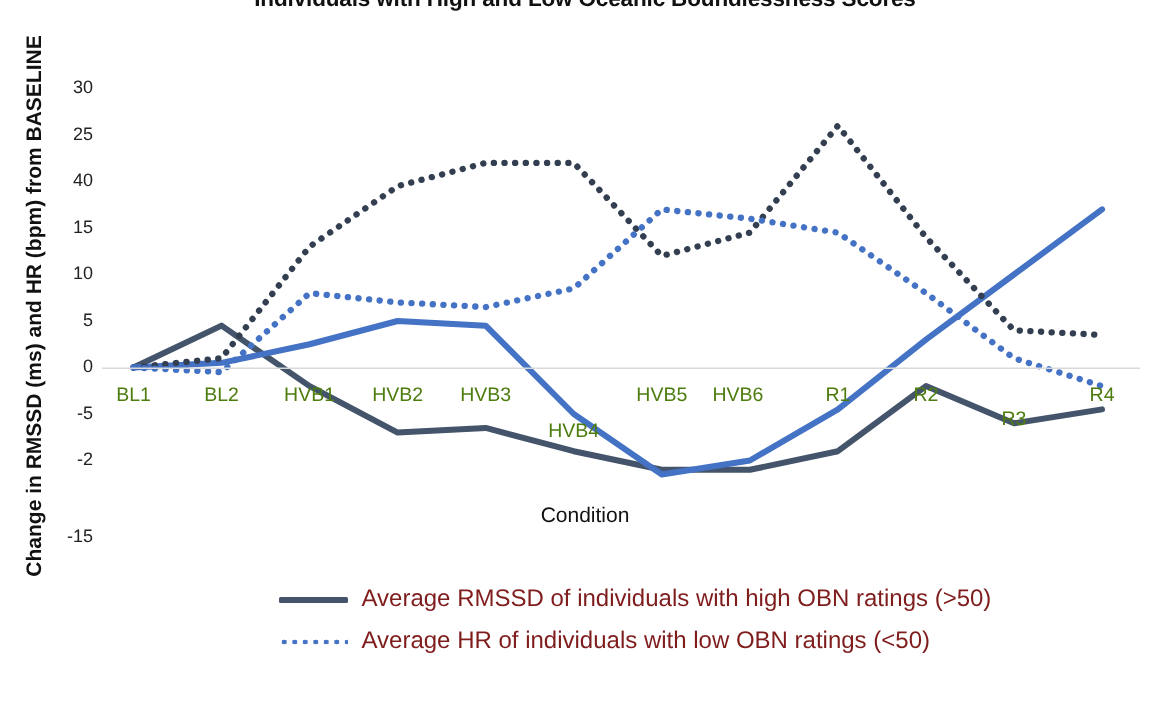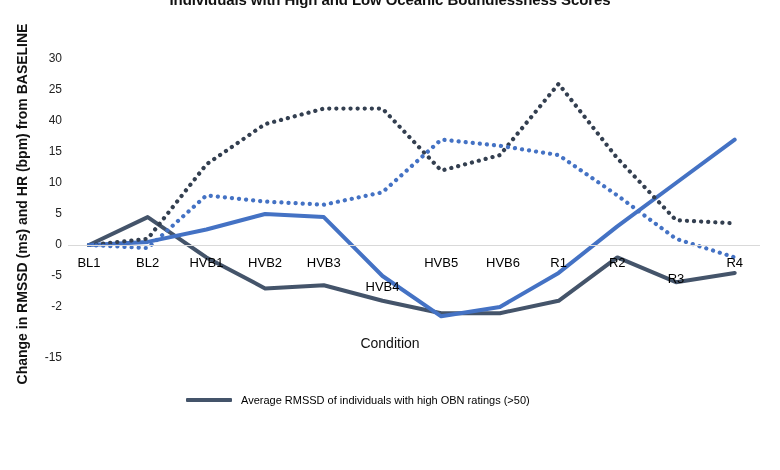--- a/index.html
+++ b/index.html
@@ -24,21 +24,21 @@
     white-space:nowrap;
   }
 
   .ytick{
     position:absolute;left:22px;width:40px;text-align:right;
     font-size:12px;color:#222;line-height:1;
   }
 
   .xtick{
     position:absolute;top:256px;width:60px;text-align:center;
-    font-size:13px;color:#000000;line-height:1;
+    font-size:13px;color:#4d7c0f;line-height:1;
   }
 
   .x-axis-title{
     position:absolute;left:0;top:335px;width:780px;text-align:center;
     font-size:14px;color:#111;
   }
 
   .plot{position:absolute;left:0;top:0;width:780px;height:380px;}
 
   .zero-line{
@@ -51,21 +51,21 @@
     display:flex;align-items:center;justify-content:flex-start;
     height:28px;padding-left:186px;
   }
   .legend-swatch{width:46px;height:4px;flex:0 0 46px;margin-right:9px;border-radius:1px;}
   .legend-swatch.dotted{
     height:4px;background:none;
     background-image:radial-gradient(circle, currentColor 1.6px, transparent 1.7px);
     background-size:7px 4px;background-repeat:repeat-x;
     background-position:0 center;
   }
-  .legend-label{font-size:11px;color:#000000;white-space:nowrap;}
+  .legend-label{font-size:16px;color:#7f1d1d;white-space:nowrap;}
 </style>
 </head>
 <body>
 
 <div id="root">
 
   <div class="chart-title">Individuals with High and Low Oceanic Boundlessness Scores</div>
 
   <div class="y-axis-title">Change in RMSSD (ms) and HR (bpm) from BASELINE</div>
 
@@ -93,29 +93,33 @@
   </div>
 
   <div id="xticks">
       <div class="xtick" style="left: 59px;">BL1</div>
       <div class="xtick" style="left: 117.7px;">BL2</div>
       <div class="xtick" style="left: 176.4px;">HVB1</div>
       <div class="xtick" style="left: 235.1px;">HVB2</div>
       <div class="xtick" style="left: 293.8px;">HVB3</div>
       <div class="xtick" style="left: 352.5px; margin-top: 24px;">HVB4</div>
       <div class="xtick" style="left: 411.2px;">HVB5</div>
-      <div class="xtick" style="left: 473px; text-align: center;">HVB6</div>
+      <div class="xtick" style="left: 462px; text-align: center;">HVB6</div>
       <div class="xtick" style="left: 528.6px;">R1</div>
       <div class="xtick" style="left: 587.3px;">R2</div>
       <div class="xtick" style="left: 646px; margin-top: 16px;">R3</div>
       <div class="xtick" style="left: 704.7px;">R4</div>
     </div>
 
   <div class="x-axis-title">Condition</div>
 
   <div class="legend" id="legend">
       <div class="legend-row">
         <span class="legend-swatch" style="background: rgb(68, 84, 106);"></span>
         <span class="legend-label">Average RMSSD of individuals with high OBN ratings (&gt;50)</span>
       </div>
+      <div class="legend-row">
+        <span class="legend-swatch dotted" style="color: rgb(68, 114, 196);"></span>
+        <span class="legend-label">Average HR of individuals with low OBN ratings (&lt;50)</span>
+      </div>
     </div>
 
 </div>
 
 </body></html>

